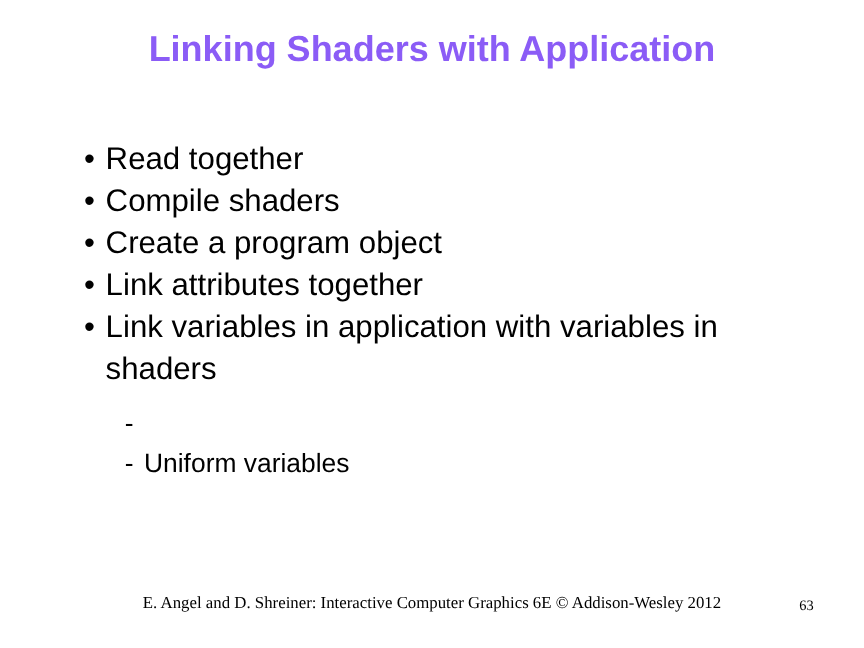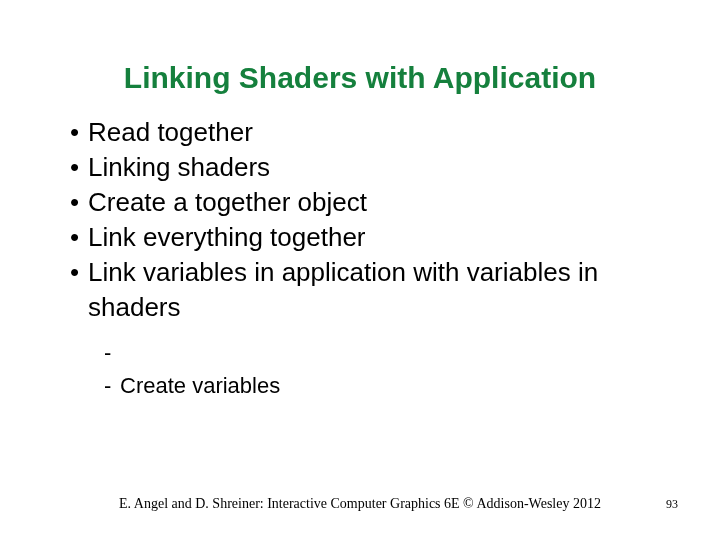--- a/index.html
+++ b/index.html
@@ -19,22 +19,21 @@
     box-sizing: border-box;
   }
   .title {
     position: absolute;
     top: 25px;
     left: 0;
     width: 720px;
     text-align: center;
     font-size: 30px;
     font-weight: bold;
-    color: #15803d;
-    margin-top: 36px;
+    color: #8b5cf6;
   }
   .body {
     position: absolute;
     top: 115px;
     left: 70px;
     right: 60px;
   }
   .bullet {
     font-size: 26px;
     line-height: 1.35;
@@ -87,42 +86,42 @@
 
   <div class="title">Linking Shaders with Application</div>
 
   <div class="body">
     <div class="bullet">
       <span class="dot">•</span>
       <span class="txt">Read together</span>
     </div>
     <div class="bullet">
       <span class="dot">•</span>
-      <span class="txt">Linking shaders</span>
+      <span class="txt">Compile shaders</span>
     </div>
     <div class="bullet">
       <span class="dot">•</span>
-      <span class="txt">Create a together object</span>
+      <span class="txt">Create a program object</span>
     </div>
     <div class="bullet">
       <span class="dot">•</span>
-      <span class="txt">Link everything together</span>
+      <span class="txt">Link attributes together</span>
     </div>
     <div class="bullet">
       <span class="dot">•</span>
       <span class="txt">Link variables in application with variables in shaders</span>
     </div>
 
     <div class="sublist">
       <div class="subitem">
         <span class="dash">-</span>
       </div>
       <div class="subitem">
         <span class="dash">-</span>
-        <span>Create variables</span>
+        <span>Uniform variables</span>
       </div>
     </div>
   </div>
 
   <div class="footer">E. Angel and D. Shreiner: Interactive Computer Graphics 6E © Addison-Wesley 2012</div>
-  <div class="pagenum">93</div>
+  <div class="pagenum">63</div>
 
 </div>
 
 </body></html>

